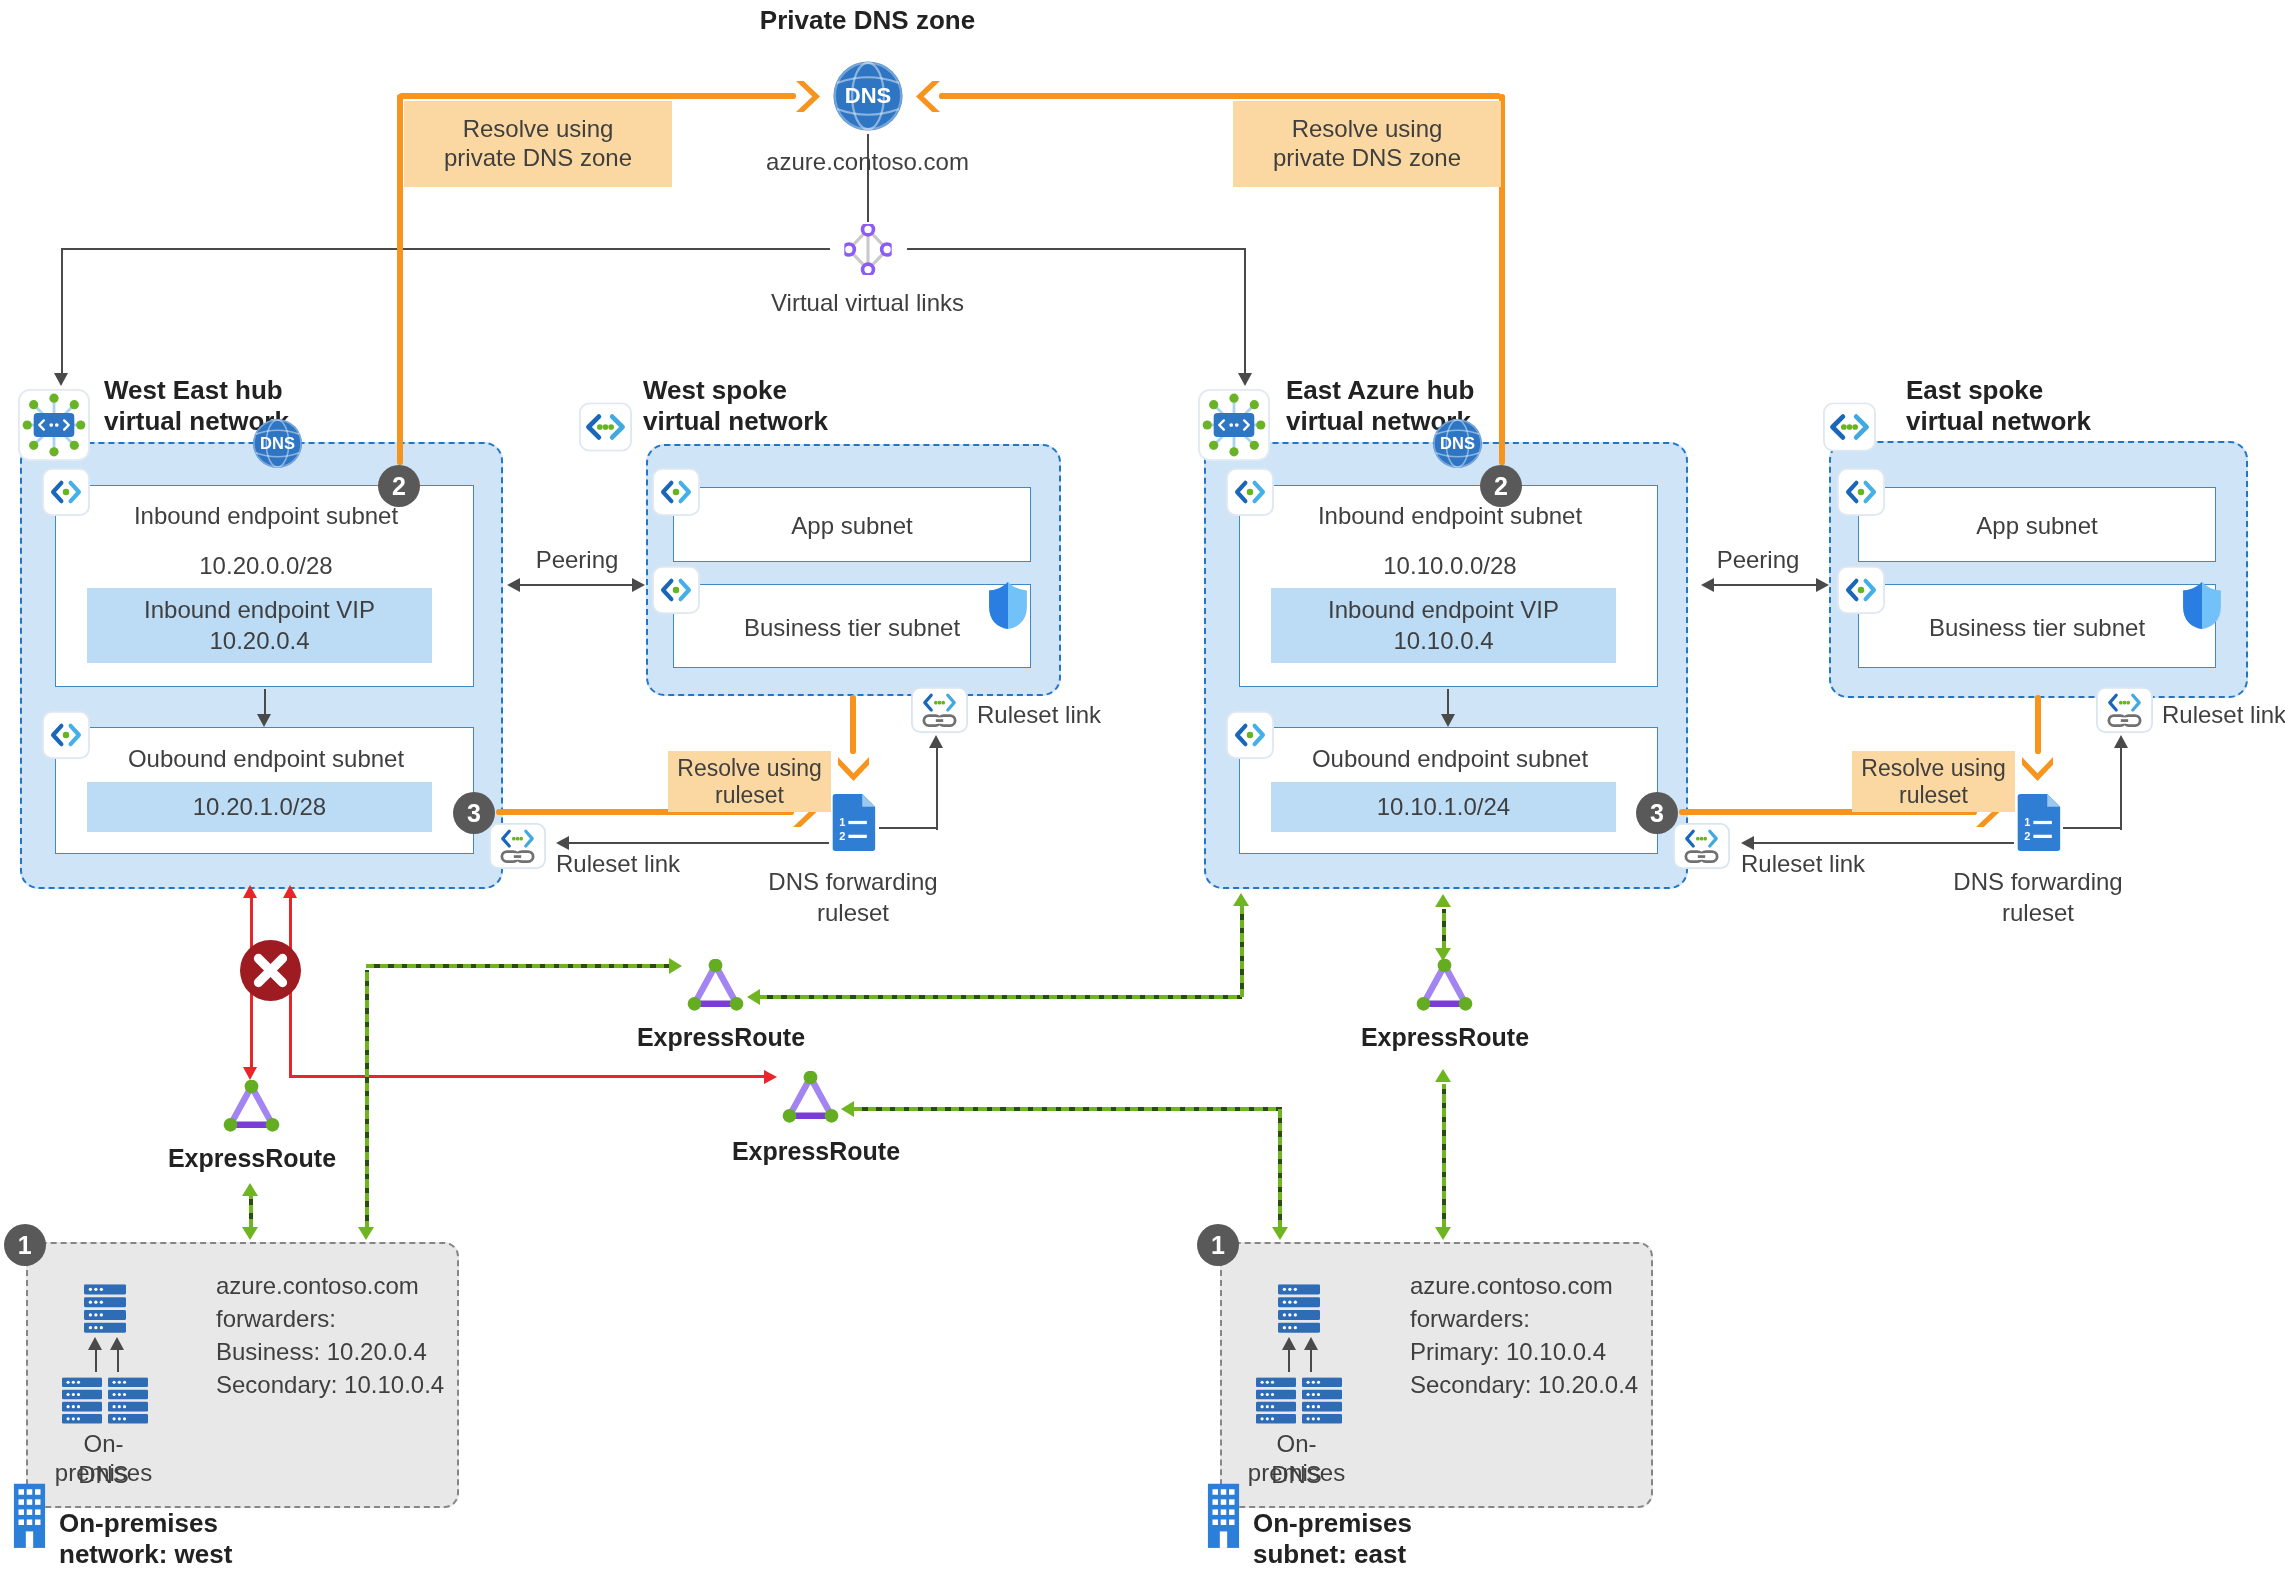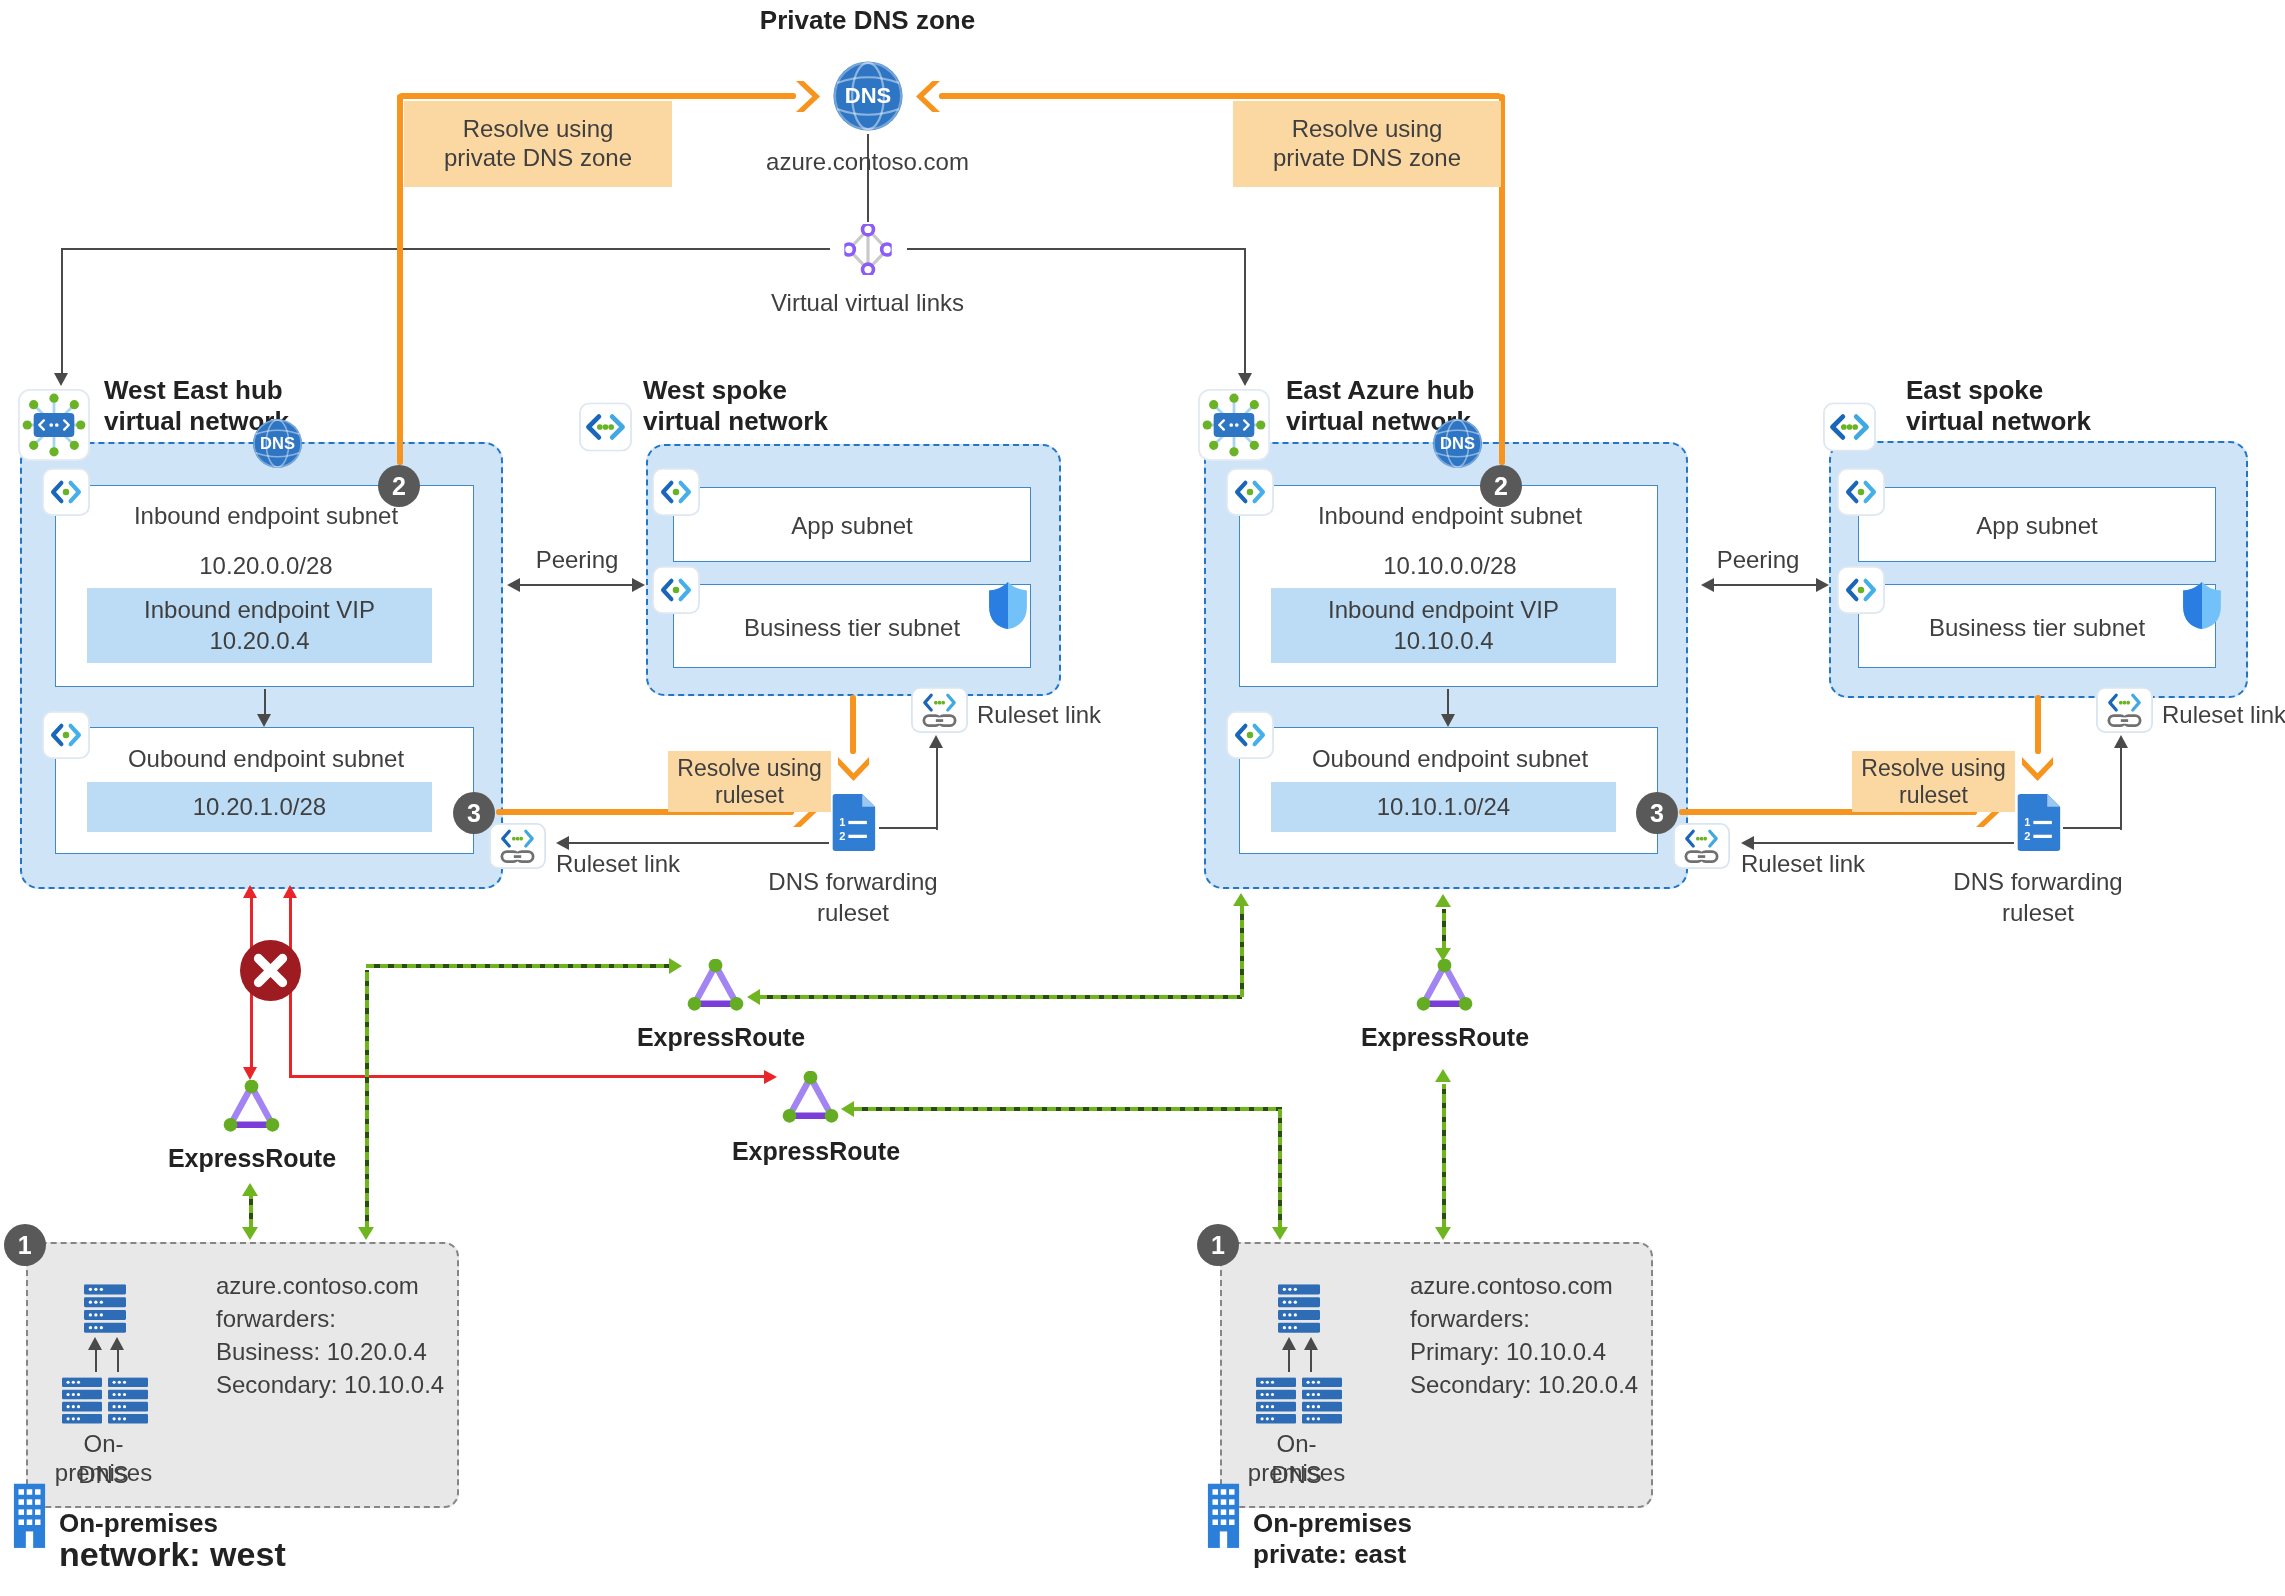--- a/index.html
+++ b/index.html
@@ -477,21 +477,21 @@
   <div class="lbl c" style="left:39px;top:1429px;width:129px;">On-premises</div>
   <div class="lbl c" style="left:39px;top:1460px;width:129px;">DNS</div>
   <div class="lbl" style="left:216px;top:1271px;">azure.contoso.com</div>
   <div class="lbl" style="left:216px;top:1304px;">forwarders:</div>
   <div class="lbl" style="left:216px;top:1337px;">Business: 10.20.0.4</div>
   <div class="lbl" style="left:216px;top:1370px;">Secondary: 10.10.0.4</div>
   <svg class="ic" style="left:13px;top:1480px;" width="33" height="68" viewBox="0 0 36 74">
       <use href="#sym-building"></use>
     </svg>
   <div class="lbl b" style="left:59px;top:1508px;font-size:26px;line-height:31px;">On-premises</div>
-  <div class="lbl b" style="left:59px;top:1539px;font-size:34px;line-height:31px;">network: west</div>
+  <div class="lbl b" style="left:59px;top:1539px;font-size:26px;line-height:31px;">network: west</div>
 
   <svg class="ic" style="left:1278px;top:1284px;" width="42" height="50" viewBox="0 0 46 54">
       <use href="#sym-servers"></use>
     </svg>
   <div class="vk" style="left:1288px;top:1346px;height:26px;"></div>
   <div class="tri tk-u" style="left:1282px;top:1337px;"></div>
   <div class="vk" style="left:1310px;top:1346px;height:26px;"></div>
   <div class="tri tk-u" style="left:1304px;top:1337px;"></div>
   <svg class="ic" style="left:1256px;top:1377px;" width="40" height="48" viewBox="0 0 44 52">
       <use href="#sym-servers"></use>
@@ -502,21 +502,21 @@
   <div class="lbl c" style="left:1232px;top:1429px;width:129px;">On-premises</div>
   <div class="lbl c" style="left:1232px;top:1460px;width:129px;">DNS</div>
   <div class="lbl" style="left:1410px;top:1271px;">azure.contoso.com</div>
   <div class="lbl" style="left:1410px;top:1304px;">forwarders:</div>
   <div class="lbl" style="left:1410px;top:1337px;">Primary: 10.10.0.4</div>
   <div class="lbl" style="left:1410px;top:1370px;">Secondary: 10.20.0.4</div>
   <svg class="ic" style="left:1207px;top:1480px;" width="33" height="68" viewBox="0 0 36 74">
       <use href="#sym-building"></use>
     </svg>
   <div class="lbl b" style="left:1253px;top:1508px;font-size:26px;line-height:31px;">On-premises</div>
-  <div class="lbl b" style="left:1253px;top:1539px;font-size:26px;line-height:31px;">private: east</div>
+  <div class="lbl b" style="left:1253px;top:1539px;font-size:26px;line-height:31px;">subnet: east</div>
 
   <div class="badge" style="left:378px;top:465px;">2</div>
   <div class="badge" style="left:1480px;top:465px;">2</div>
   <div class="badge" style="left:453px;top:792px;">3</div>
   <div class="badge" style="left:1636px;top:792px;">3</div>
   <div class="badge" style="left:3.7px;top:1224px;">1</div>
   <div class="badge" style="left:1197px;top:1224px;">1</div>
 
 </div>
 

